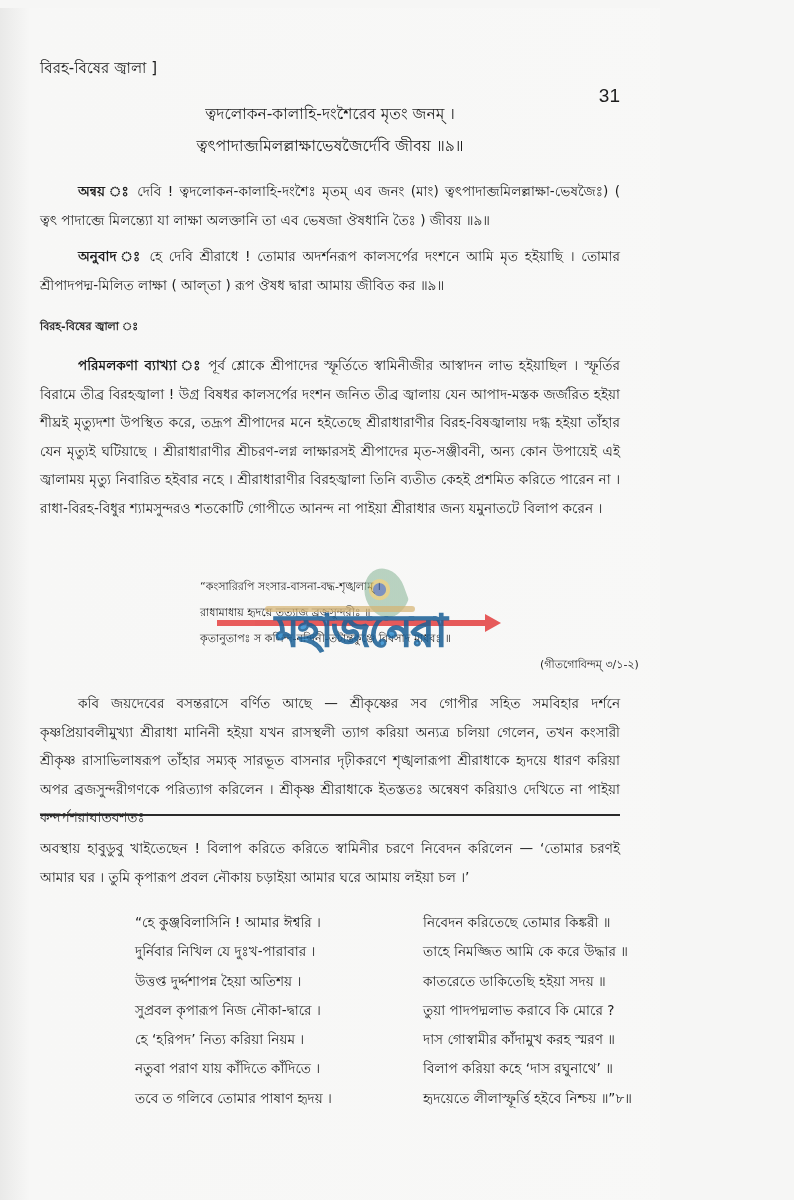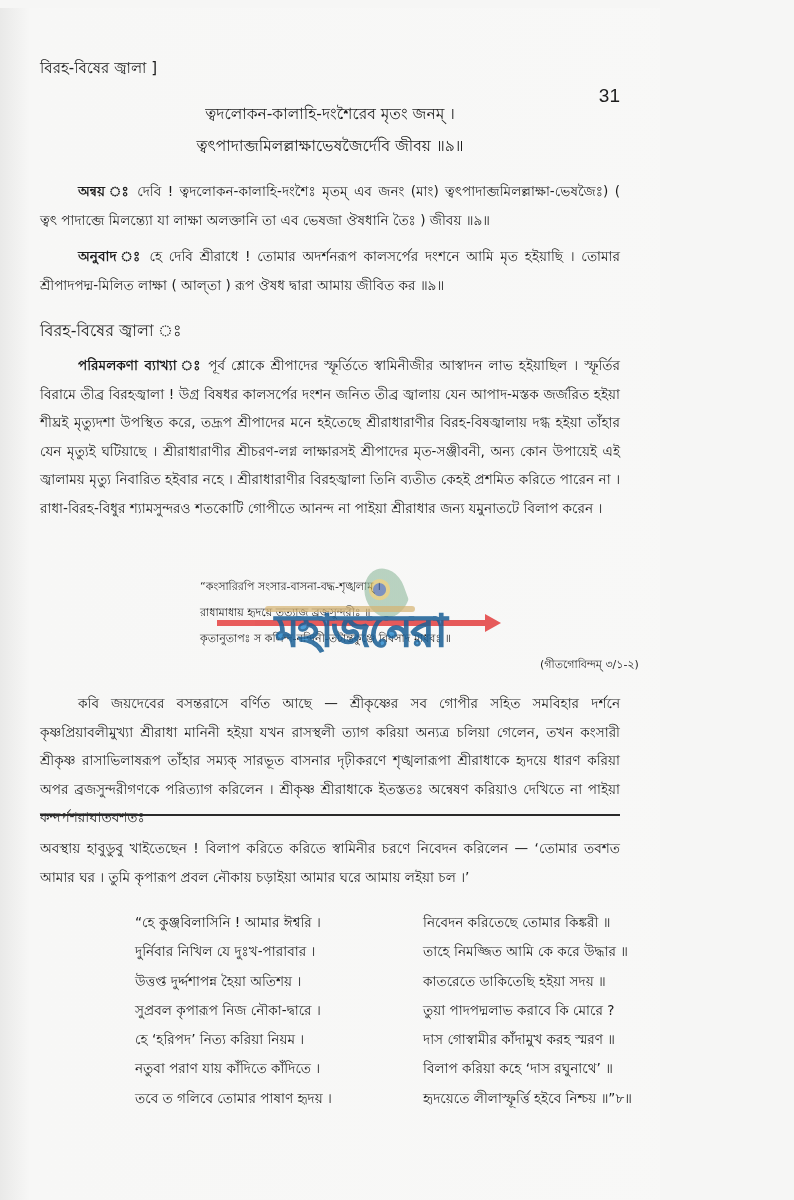--- a/index.html
+++ b/index.html
@@ -23,21 +23,21 @@
   .verse-center {
     position:absolute; left:0; right:0; text-align:center; font-size:15.5px; line-height:28px;
   }
   .para {
     position:absolute; left:40px; right:40px; font-size:13.6px; line-height:28.5px;
     text-align:justify;
   }
   .para .indent { display:inline-block; width:38px; }
   .para b { font-weight:bold; }
   .section-title {
-    position:absolute; left:40px; font-size:16px; font-weight:normal;
+    position:absolute; left:40px; font-size:11px; font-weight:bold;
   }
   .quote {
     position:absolute; left:200px; font-size:11px; line-height:26px;
   }
   .quote .cite { position:absolute; left:340px; top:78px; white-space:nowrap; }
   .rule {
     position:absolute; left:40px; right:40px; top:806px; height:0; border-top:2px solid #2a2a2a;
   }
   .poem {
     position:absolute; left:135px; top:900px; font-size:13.6px; line-height:29.3px;
@@ -113,21 +113,21 @@
     <div class="wm-text">মহাজনেরা</div>
   </div>
 
   <div class="para" style="top:681px;">
     <span class="indent"></span><span>কবি জয়দেবের বসন্তরাসে বর্ণিত আছে — শ্রীকৃষ্ণের সব গোপীর সহিত সমবিহার দর্শনে কৃষ্ণপ্রিয়াবলীমুখ্যা শ্রীরাধা মানিনী হইয়া যখন রাসস্থলী ত্যাগ করিয়া অন্যত্র চলিয়া গেলেন, তখন কংসারী শ্রীকৃষ্ণ রাসাভিলাষরূপ তাঁহার সম্যক্ সারভূত বাসনার দৃঢ়ীকরণে শৃঙ্খলারূপা শ্রীরাধাকে হৃদয়ে ধারণ করিয়া অপর ব্রজসুন্দরীগণকে পরিত্যাগ করিলেন ।  শ্রীকৃষ্ণ শ্রীরাধাকে ইতস্ততঃ অন্বেষণ করিয়াও দেখিতে না পাইয়া কন্দর্পশরাঘাতবশতঃ</span>
   </div>
 
   <div class="rule"></div>
 
   <div class="para" style="top:826px;">
-    <span>অবস্থায় হাবুডুবু খাইতেছেন !  বিলাপ করিতে করিতে স্বামিনীর চরণে নিবেদন করিলেন —  ‘তোমার তবশত আমার ঘর ।  তুমি কৃপারূপ প্রবল নৌকায় চড়াইয়া আমার ঘরে আমায় লইয়া চল ।’</span>
+    <span>অবস্থায় হাবুডুবু খাইতেছেন !  বিলাপ করিতে করিতে স্বামিনীর চরণে নিবেদন করিলেন —  ‘তোমার চরণই আমার ঘর ।  তুমি কৃপারূপ প্রবল নৌকায় চড়াইয়া আমার ঘরে আমায় লইয়া চল ।’</span>
   </div>
 
   <div class="poem">
     <div class="row">
         <span class="l">“হে কুঞ্জবিলাসিনি !  আমার ঈশ্বরি ।</span>
         <span class="r">নিবেদন করিতেছে তোমার কিঙ্করী ॥</span>
       </div>
     <div class="row">
         <span class="l">দুর্নিবার নিখিল যে দুঃখ-পারাবার ।</span>
         <span class="r">তাহে নিমজ্জিত আমি কে করে উদ্ধার ॥</span>

